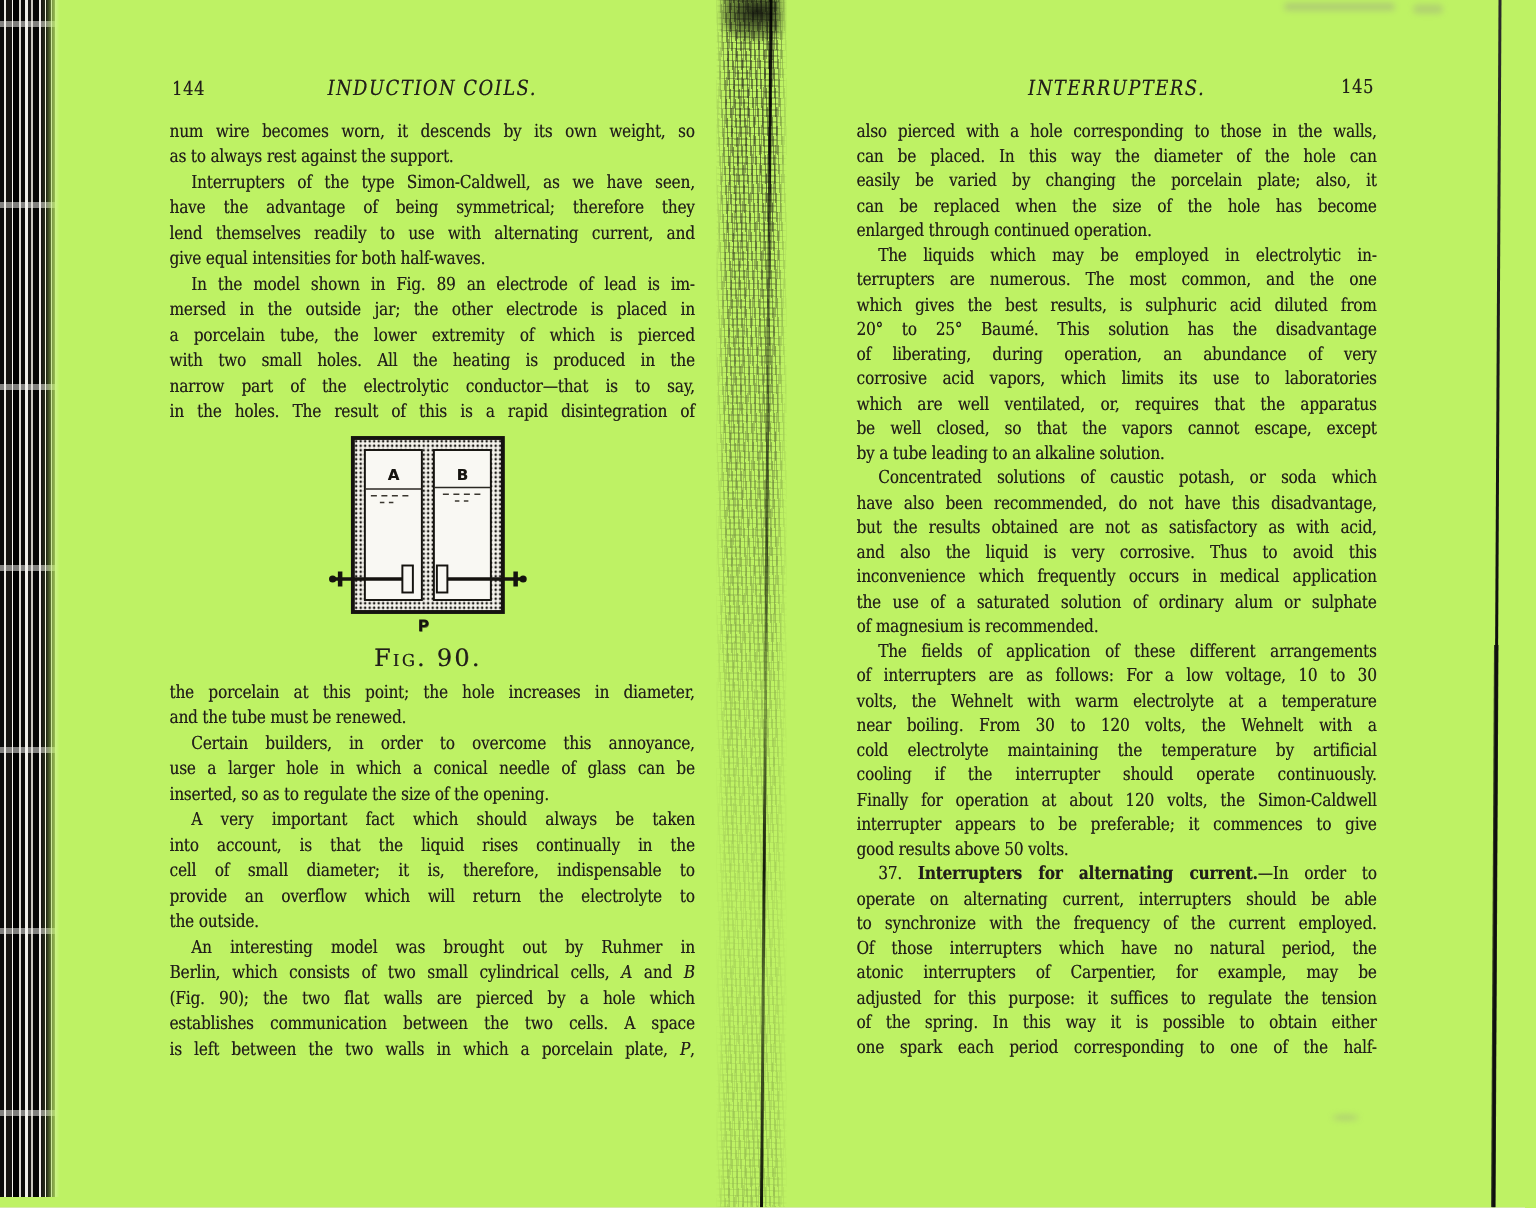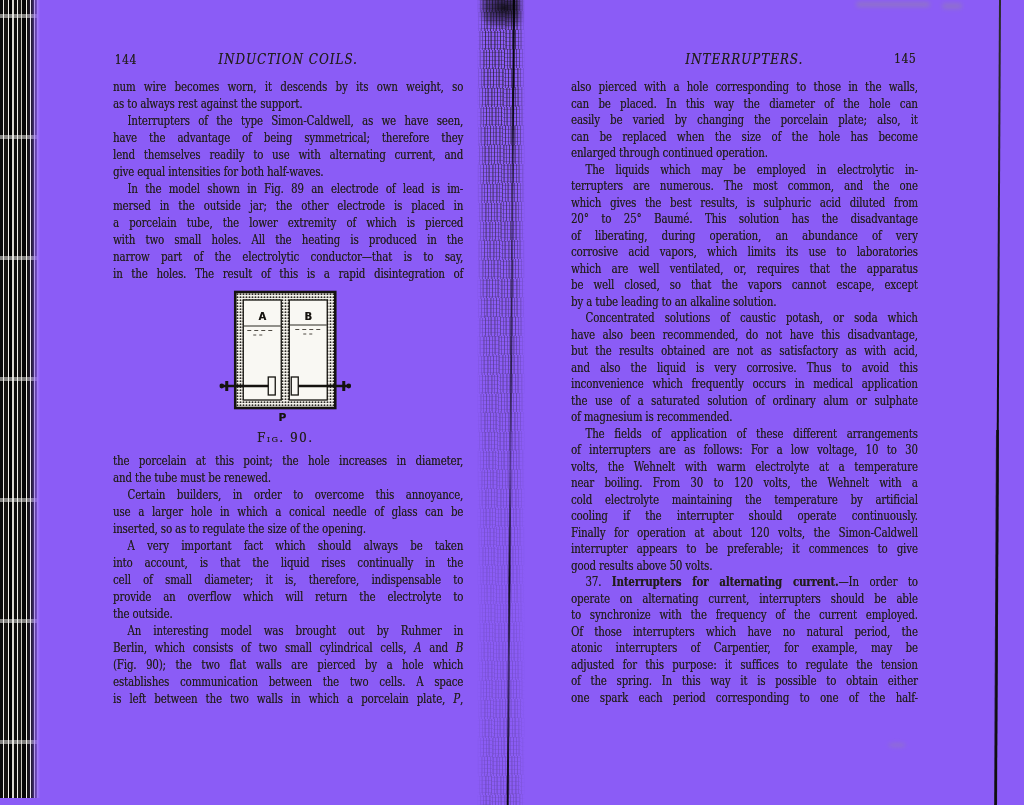--- a/index.html
+++ b/index.html
@@ -1,18 +1,18 @@
 <!DOCTYPE html>
 <html><head>
 <meta charset="utf-8">
 <style>
   html,body{margin:0;padding:0;background:#e8e6e0;}
   #scan{
     position:relative; width:1024px; height:805px; overflow:hidden;
-    background:#8b5cf6;
+    background:#bef264;
     font-family:"DejaVu Serif", serif;
     color:#211e1a;
     text-decoration:underline;
   }
   
   .left-edge-band{
     position:absolute; left:0; top:0; width:40px; height:798px;
     background-image:
       repeating-linear-gradient(0deg, rgba(249,248,244,0) 0 54px, rgba(249,248,244,0.5) 54px 58px, rgba(249,248,244,0) 58px 121px),
       repeating-linear-gradient(90deg,
@@ -86,21 +86,21 @@
   .line.flush{ text-align-last:left; }
   .line.indent{ text-indent:17px; }
   .b{ font-weight:bold; }
   .i{ font-style:italic; }
 
   
   .figure-wrap{ width:132px; margin:7px 0 6px 125px; }
   .fig-inner{ transform:scaleX(1.1765); transform-origin:0 0; width:132px; }
   .fig-caption{
     margin-top:1px; width:132px; text-align:center;
-    font-variant:small-caps; font-size:12px; letter-spacing:1.5px;
+    font-variant:small-caps; font-size:16px; letter-spacing:1.5px;
     text-indent:0;
   }
   svg text{ font-family:"DejaVu Sans", sans-serif; font-weight:bold; }
 </style>
 </head>
 <body>
 
 <div id="scan">
 
   <div class="left-edge-band"></div>

